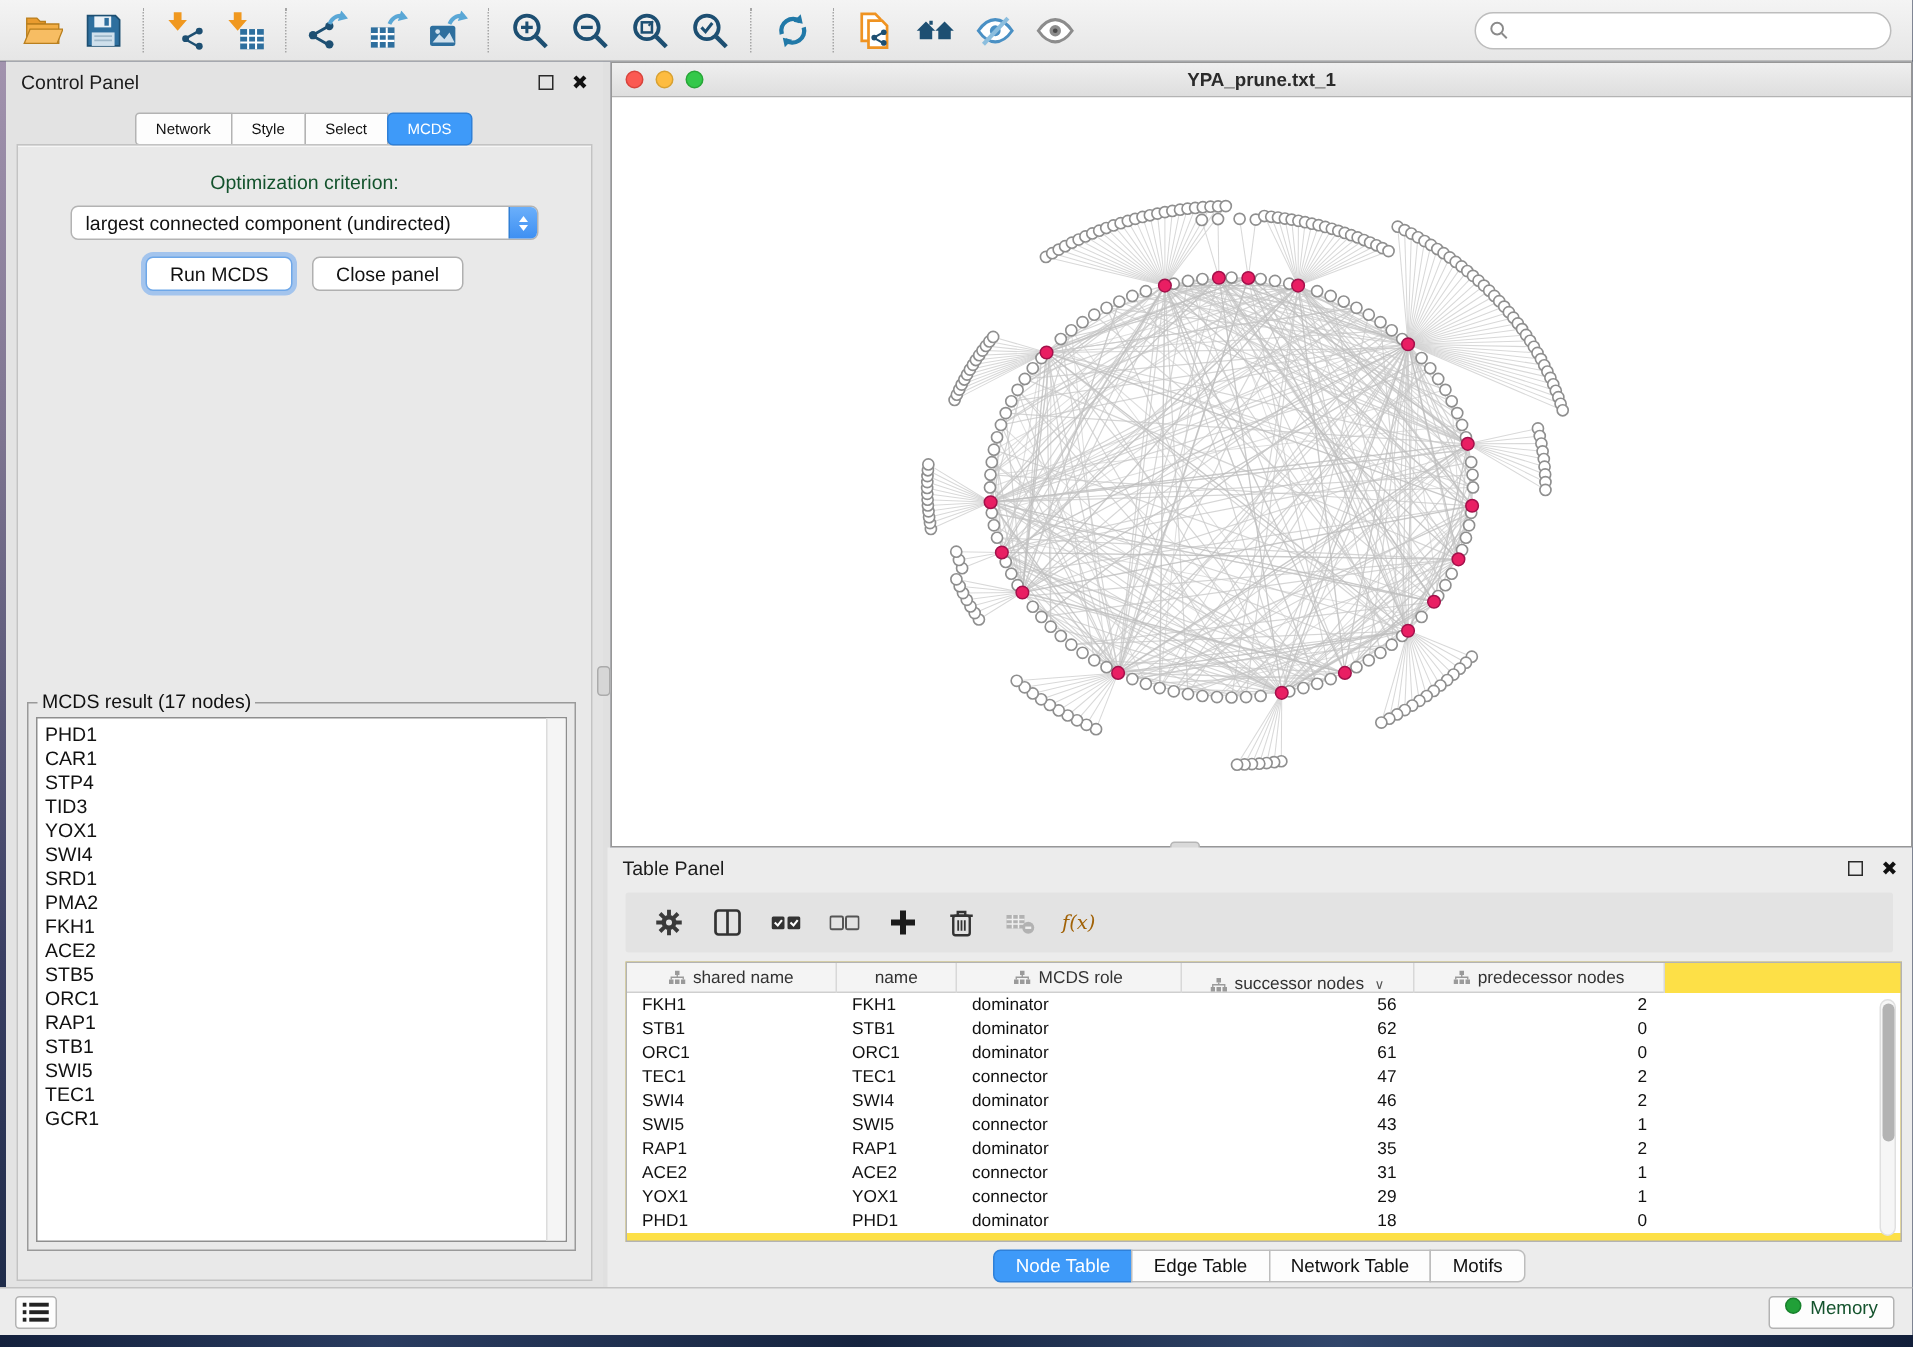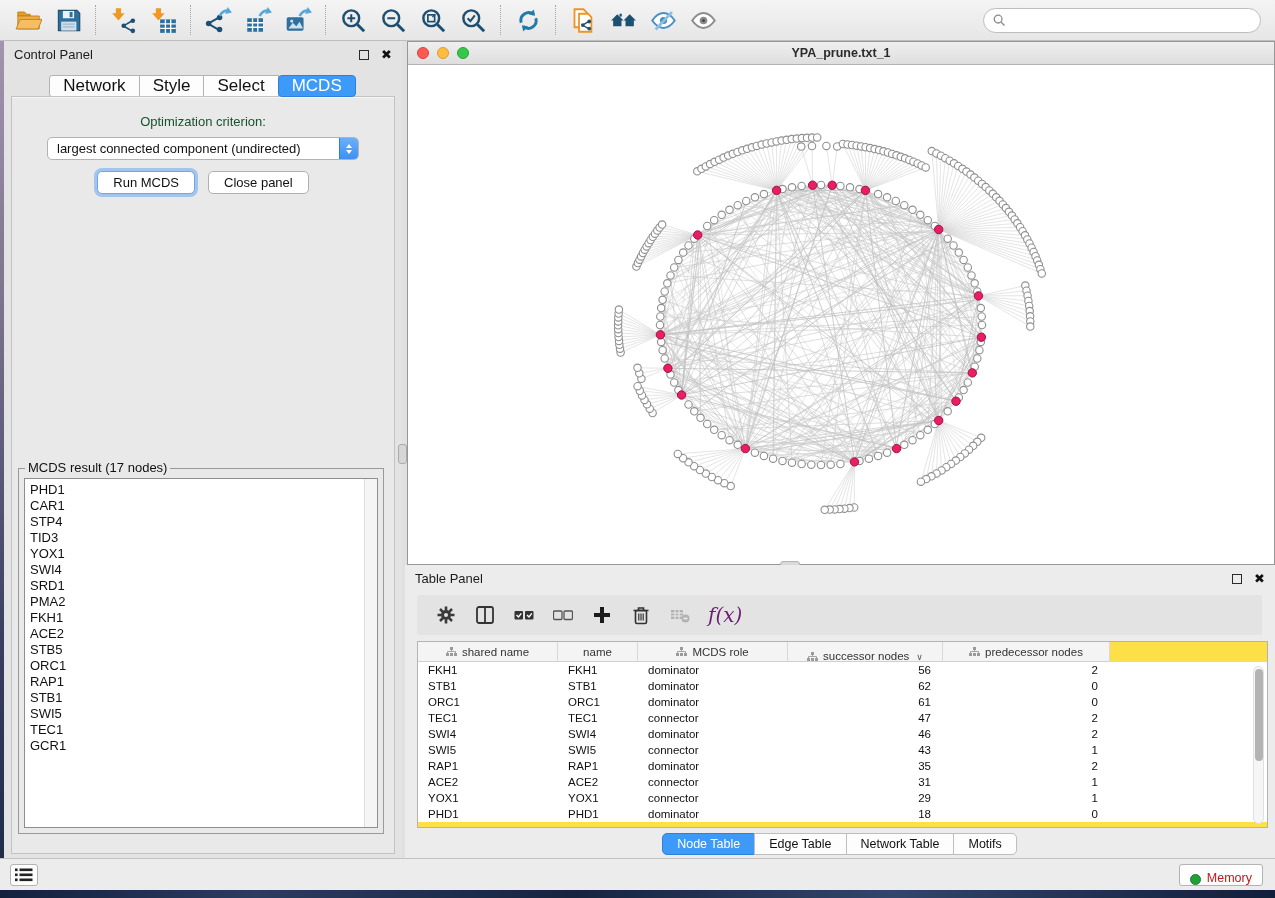--- a/index.html
+++ b/index.html
@@ -29,21 +29,21 @@
 
   
   #control-panel { position:absolute; left:4px; top:41px; width:398px; height:817px;
     background:#e3e3e3; }
   .panel-header { height:27px; display:flex; align-items:center; padding:0 10px;
     font-size:13px; color:#1c1c1c; }
   .panel-header .spacer { flex:1; }
   .float-icon { width:10px; height:10px; border:1.5px solid #2a2a2a; margin-right:12px; }
   .close-icon { font-size:13px; font-weight:bold; color:#111; line-height:1; }
   #control-tabs { display:flex; justify-content:center; margin-top:7px; height:22px; }
-  .ctab { padding:2px 13px; font-size:17px; color:#111; background:#fdfdfd;
+  .ctab { padding:2px 13px; font-size:10px; color:#111; background:#fdfdfd;
     border:1px solid #b3b3b3; margin-left:-1px; display:flex; align-items:center; }
   .ctab:first-child { border-radius:3px 0 0 3px; }
   .ctab.active { background:#3e9af9; color:#fff; border-color:#2f80d8; border-radius:4px;
     position:relative; z-index:2; }
   #cp-body { position:absolute; left:7px; right:7px; top:55px; bottom:4px;
     background:#e9e9e9; border:1px solid #c3c3c3; box-shadow:inset 0 1px 0 #f6f6f6; }
   #opt-label { text-align:center; margin-top:17px; font-size:13px; color:#14532d; }
   #criterion { margin:8px auto 0; width:312px; height:23px; background:#fff;
     border:1px solid #b3b3b3; border-radius:5px; display:flex; align-items:center;
     overflow:hidden; }
@@ -96,21 +96,21 @@
   #table-panel { position:absolute; left:405px; top:565px; width:870px; height:293px;
     background:#ececec; }
   #tp-toolbar { position:absolute; left:12px; right:13px; top:30px; height:40px;
     background:#e3e3e3; border-radius:2px; display:flex; align-items:center;
     padding-left:18px; gap:17px; }
   .tp-ic { width:22px; height:22px; display:flex; align-items:center; justify-content:center;
     background:transparent; border:none; }
   .tp-ic svg { width:20px; height:20px; }
   .tp-ic.disabled { opacity:.45; }
   #fx-label { font-family:"DejaVu Serif","Liberation Serif",serif; font-style:italic;
-    font-size:20px; color:#701a75; }
+    font-size:13px; color:#a16207; }
   #node-table { position:absolute; left:12px; top:76px; width:851px; height:187px;
     background:#fde047; border:1px solid #b3b3b3; overflow:hidden; }
   #table-header { display:flex; height:20px; background:#f4f4f4;
     border-bottom:1px solid #cfcfcf; width:692px; }
   .th { display:flex; align-items:center; justify-content:center; gap:5px;
     font-size:11.5px; color:#333; border-right:1px solid #d8d8d8; height:20px; }
   .th .sort { font-size:9px; color:#555; margin-left:2px; }
   .col-0 { width:140px; } .col-1 { width:80px; } .col-2 { width:150px; }
   .col-3 { width:155px;align-items:flex-end; } .col-4 { width:167px; }
   .tr { display:flex; height:16px; align-items:center; background:#fff; }
@@ -130,21 +130,21 @@
   .ttab.active { background:#3e9af9; color:#fff; border-color:#2f80d8; }
 
   
   #status-bar { position:absolute; left:0; top:858px; width:1275px; height:32px;
     background:#ececec; border-top:1px solid #c2c2c2; }
   #list-btn { position:absolute; left:10px; top:5px; width:28px; height:22px;
     background:#fdfdfd; border:1px solid #b3b3b3; border-radius:3px;
     display:flex; align-items:center; justify-content:center; }
   #memory-btn { position:absolute; right:12px; top:5px; height:22px; padding:0 10px;
     background:#fdfdfd; border:1px solid #b3b3b3; border-radius:3px;
-    display:flex; align-items:flex-end; gap:6px; font-size:12.5px; color:#b91c1c; }
+    display:flex; align-items:flex-start; gap:6px; font-size:12.5px; color:#14532d; }
   #memory-dot { width:11px; height:11px; border-radius:50%; background:#21a038;
     border:1px solid #18812c; }
 </style>
 </head>
 <body>
 
 <div id="stage">
 
   <div id="toolbar">
     <button class="tbtn">

